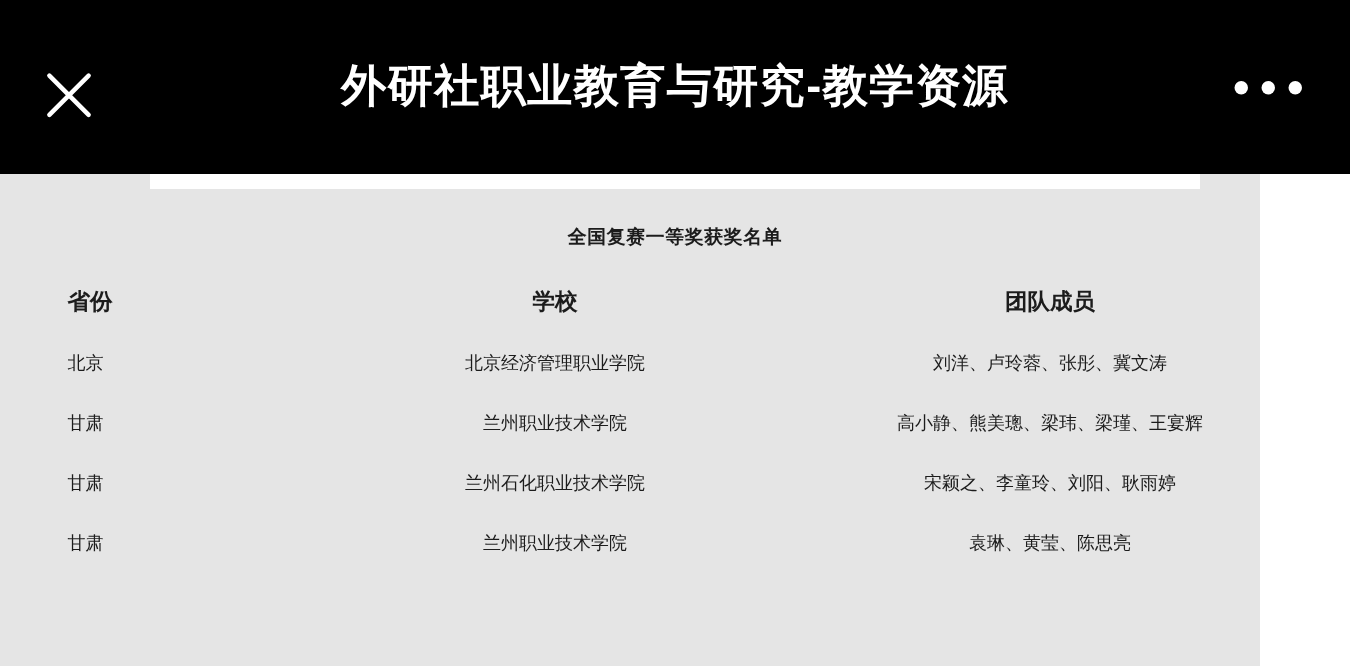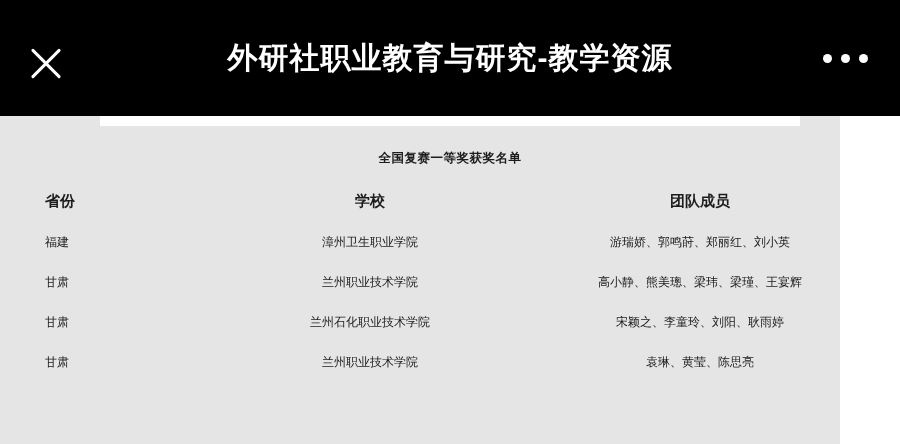--- a/index.html
+++ b/index.html
@@ -165,23 +165,23 @@
     <table class="roster">
       <thead>
         <tr>
           <th class="c-prov">省份</th>
           <th class="c-school">学校</th>
           <th class="c-team">团队成员</th>
         </tr>
       </thead>
       <tbody>
         <tr>
-          <td class="c-prov">福建</td>
-          <td class="c-school">漳州卫生职业学院</td>
-          <td class="c-team">游瑞娇、郭鸣莳、郑丽红、刘小英</td>
+          <td class="c-prov">北京</td>
+          <td class="c-school">北京经济管理职业学院</td>
+          <td class="c-team">刘洋、卢玲蓉、张彤、冀文涛</td>
         </tr>
         <tr>
           <td class="c-prov">甘肃</td>
           <td class="c-school">兰州职业技术学院</td>
           <td class="c-team">高小静、熊美璁、梁玮、梁瑾、王宴辉</td>
         </tr>
         <tr>
           <td class="c-prov">甘肃</td>
           <td class="c-school">兰州石化职业技术学院</td>
           <td class="c-team">宋颖之、李童玲、刘阳、耿雨婷</td>

